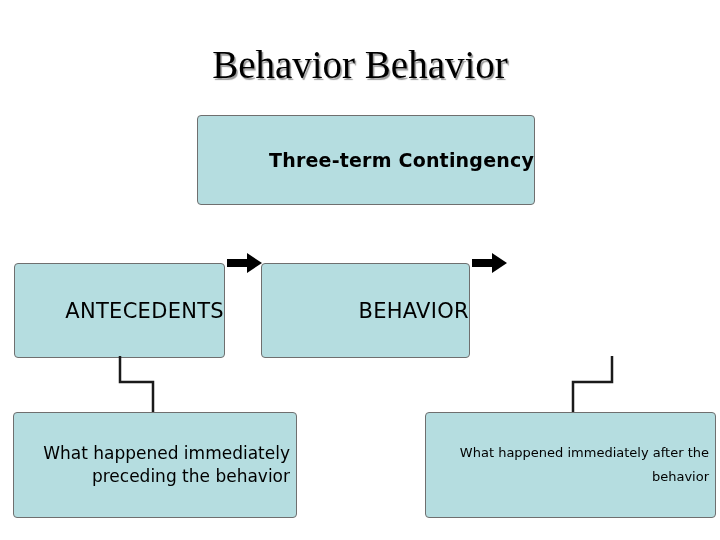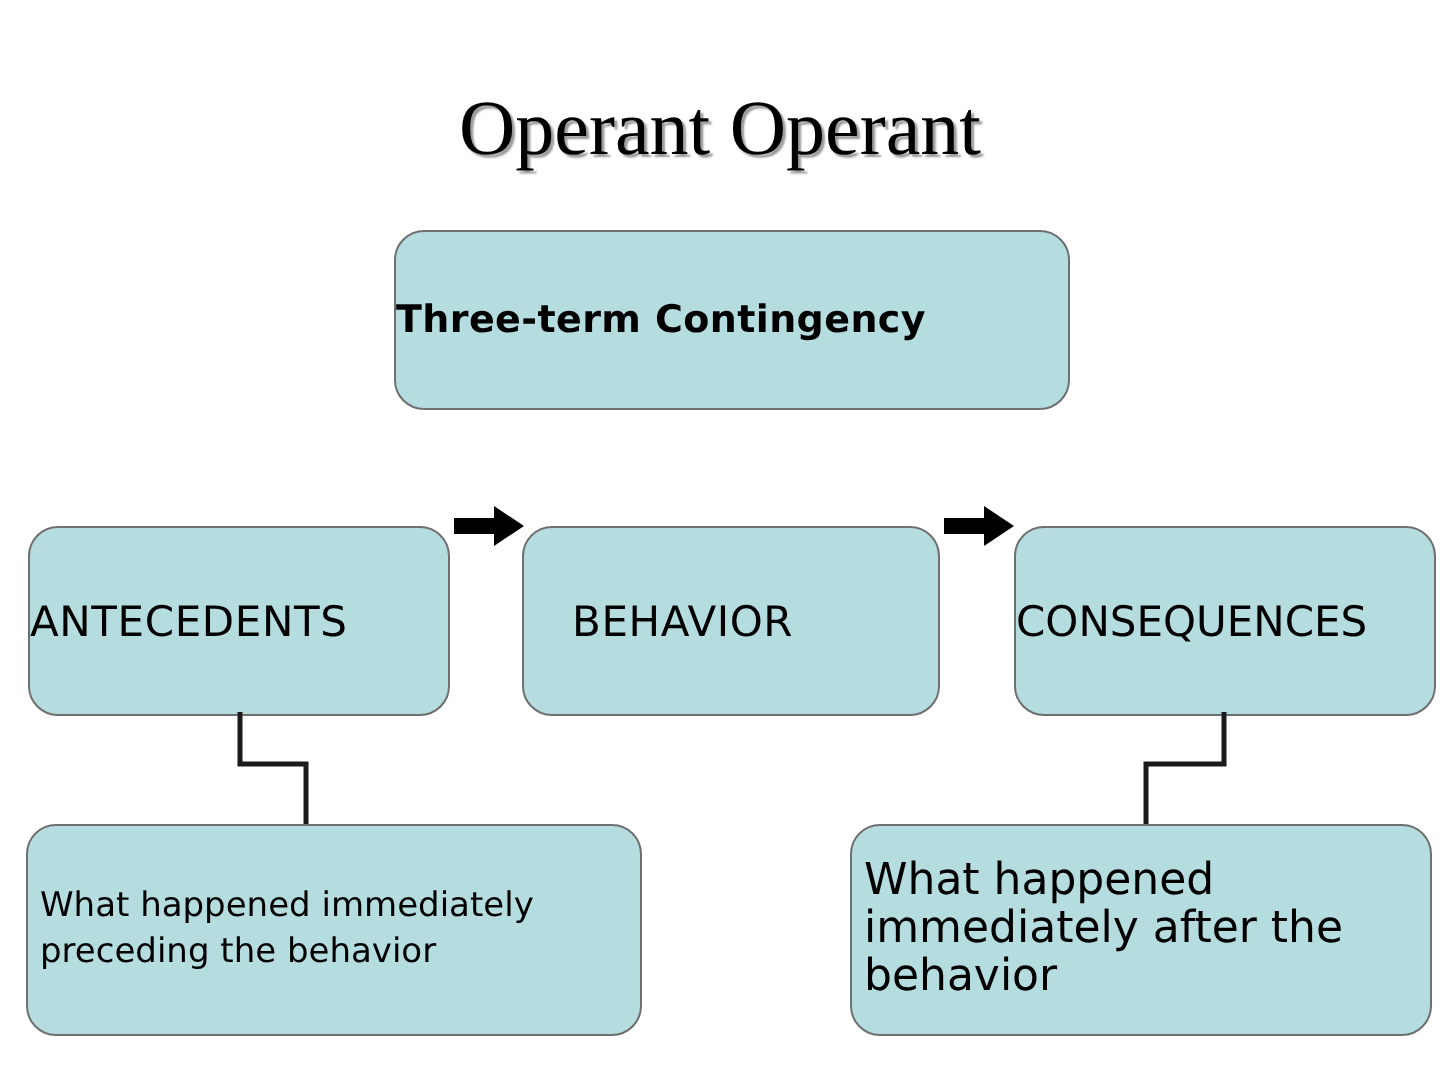--- a/index.html
+++ b/index.html
@@ -32,26 +32,26 @@
     text-shadow: 1.5px 1.5px 1px rgba(120,120,120,0.75);
     white-space: nowrap;
   }
 
   
   .node {
     position: absolute;
     box-sizing: border-box;
     background: #b5dde0;
     border: 1px solid #6f6f6f;
-    border-radius: 15px;
+    border-radius: 4px;
     display: flex;
     align-items: center;
     justify-content: center;
     color: #000000;
-    text-align: left;
+    text-align: right;
     overflow: visible;
   }
   .node .node-label {
     display: block;
     width: 100%;
     white-space: pre-line;
   }
 
   
   #box-contingency {
@@ -78,31 +78,31 @@
     font-weight: normal;
     line-height: 26px;
     letter-spacing: 0.3px;
     white-space: nowrap;
   }
   
   #box-consequences .node-label { letter-spacing: 0px; }
 
   
   .desc-node { top: 412px; height: 106px; }
-  #box-desc-antecedent { left: 13px;  width: 308px; }
+  #box-desc-antecedent { left: 13px;  width: 284px; }
   #box-desc-consequence{ left: 425px; width: 291px; }
 
   .desc-node .node-label {
     font-size: 17px;
     font-weight: 400;
     line-height: 23px;
     padding: 0 6px;
   }
   #box-desc-consequence .node-label {
-    font-size: 22px;
+    font-size: 13px;
     line-height: 24px;
   }
 
   
   .arrow {
     position: absolute;
     top: 252px;
     width: 36px;
     height: 22px;
   }
@@ -116,21 +116,21 @@
   }
   #connector-left  { left: 110px; top: 356px; width: 60px; height: 60px; }
   #connector-right { left: 560px; top: 356px; width: 65px; height: 60px; }
   .connector svg { display: block; }
 </style>
 </head>
 <body>
 
 <div id="slide">
 
-  <div id="slide-title">Operant Operant</div>
+  <div id="slide-title">Behavior Behavior</div>
 
   <div class="node" id="box-contingency">
     <span class="node-label">Three-term Contingency</span>
   </div>
 
   <div class="node row-node" id="box-antecedents">
     <span class="node-label">ANTECEDENTS</span>
   </div>
 
   <div class="arrow" id="arrow-1">
@@ -142,23 +142,20 @@
   <div class="node row-node" id="box-behavior">
     <span class="node-label">BEHAVIOR</span>
   </div>
 
   <div class="arrow" id="arrow-2">
     <svg width="36" height="22" viewBox="0 0 36 22" xmlns="http://www.w3.org/2000/svg">
       <path d="M0 7 L20 7 L20 1 L35 11 L20 21 L20 15 L0 15 Z" fill="#000000"></path>
     </svg>
   </div>
 
-  <div class="node row-node" id="box-consequences">
-    <span class="node-label">CONSEQUENCES</span>
-  </div>
 
   <div class="connector" id="connector-left">
     <svg width="60" height="60" viewBox="0 0 60 60" xmlns="http://www.w3.org/2000/svg">
       <polyline points="10,0 10,26 43,26 43,58" fill="none" stroke="#1a1a1a" stroke-width="2.5"></polyline>
     </svg>
   </div>
 
   <div class="connector" id="connector-right">
     <svg width="65" height="60" viewBox="0 0 65 60" xmlns="http://www.w3.org/2000/svg">
       <polyline points="52,0 52,26 13,26 13,58" fill="none" stroke="#1a1a1a" stroke-width="2.5"></polyline>

